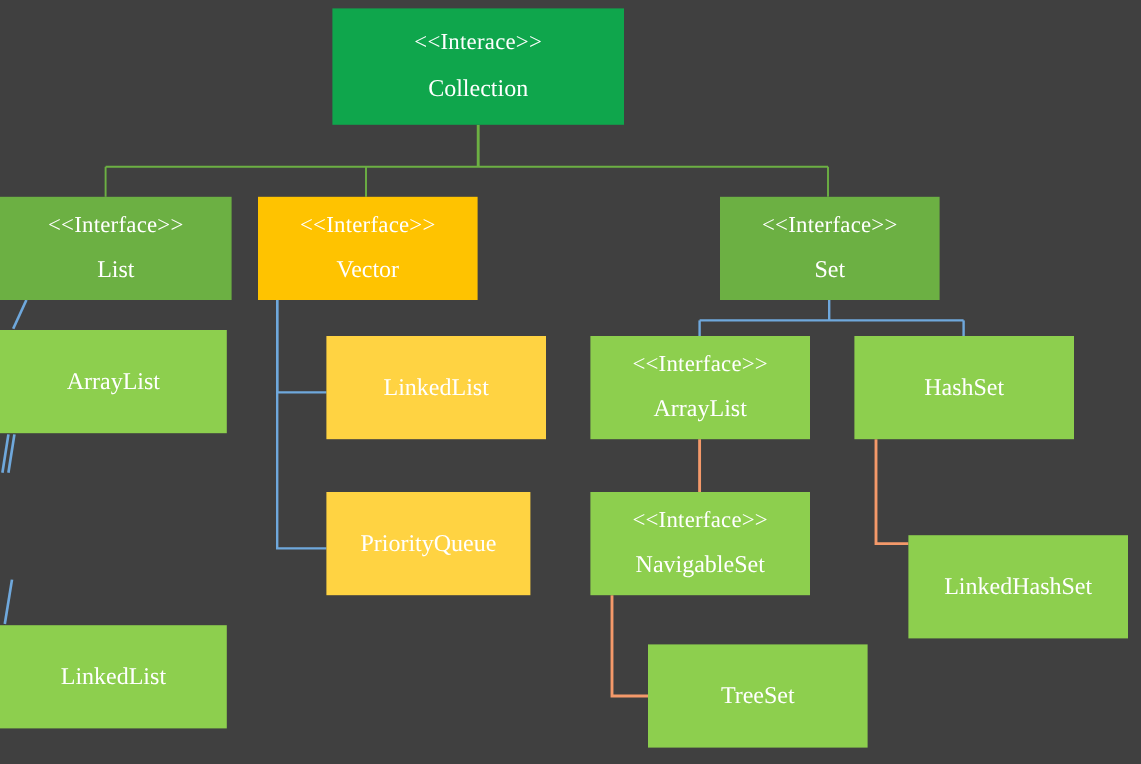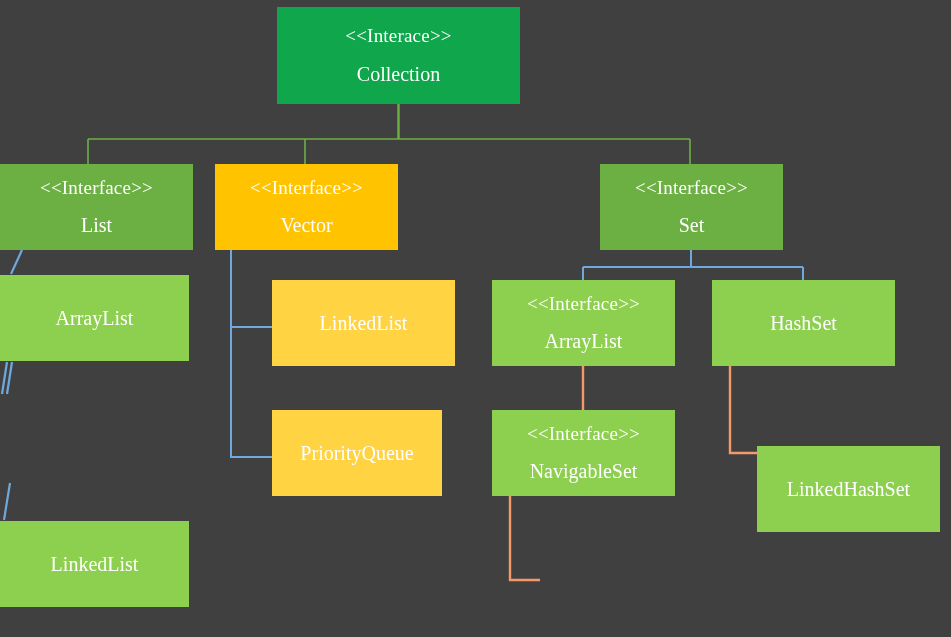--- a/index.html
+++ b/index.html
@@ -129,14 +129,17 @@
 
   <div class="node two-line" style="left: 492px; top: 410px; width: 183px; height: 86px; background: rgb(141, 207, 78);">
     <span class="stereo">&lt;&lt;Interface&gt;&gt;</span>
     <span class="name">NavigableSet</span>
   </div>
 
   <div class="node one-line" style="left: 757px; top: 410px; width: 183px; height: 86px; background: rgb(141, 207, 78); margin-top: 36px;">
     <span class="name">LinkedHashSet</span>
   </div>
 
+  <div class="node one-line" style="left: 540px; top: 537px; width: 183px; height: 86px; background: rgb(141, 207, 78);">
+    <span class="name">TreeSet</span>
+  </div>
 
 </div>
 
 </body></html>

